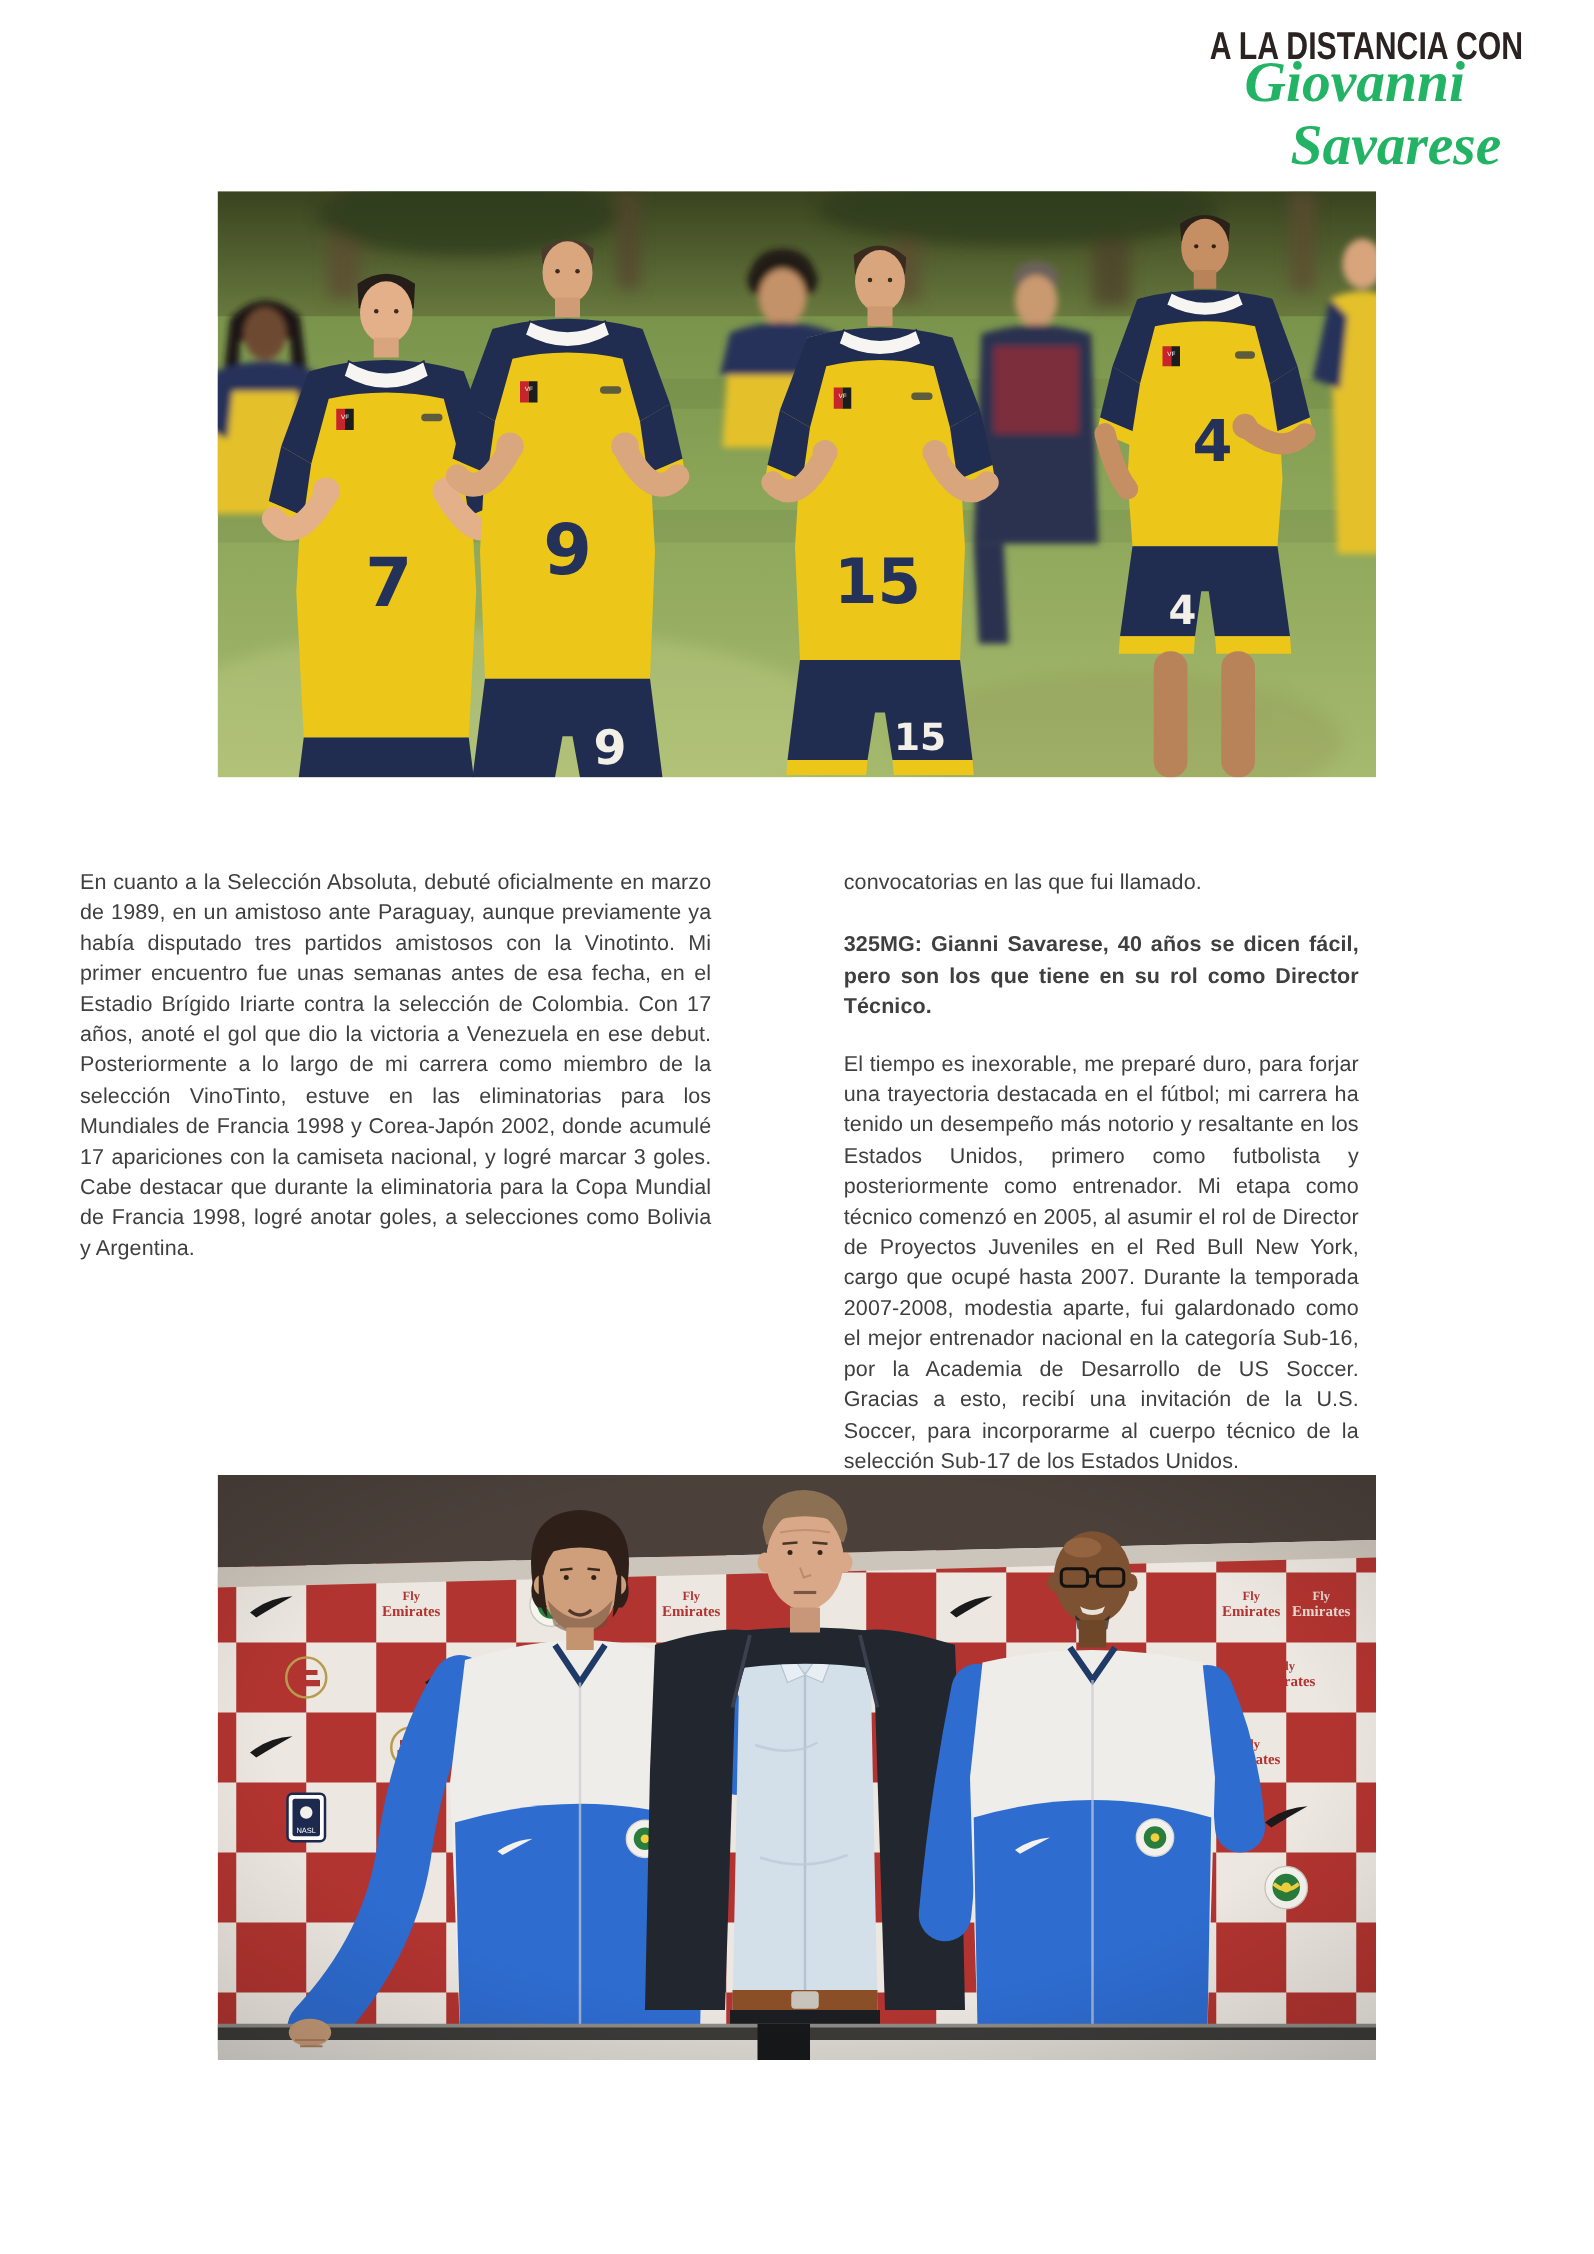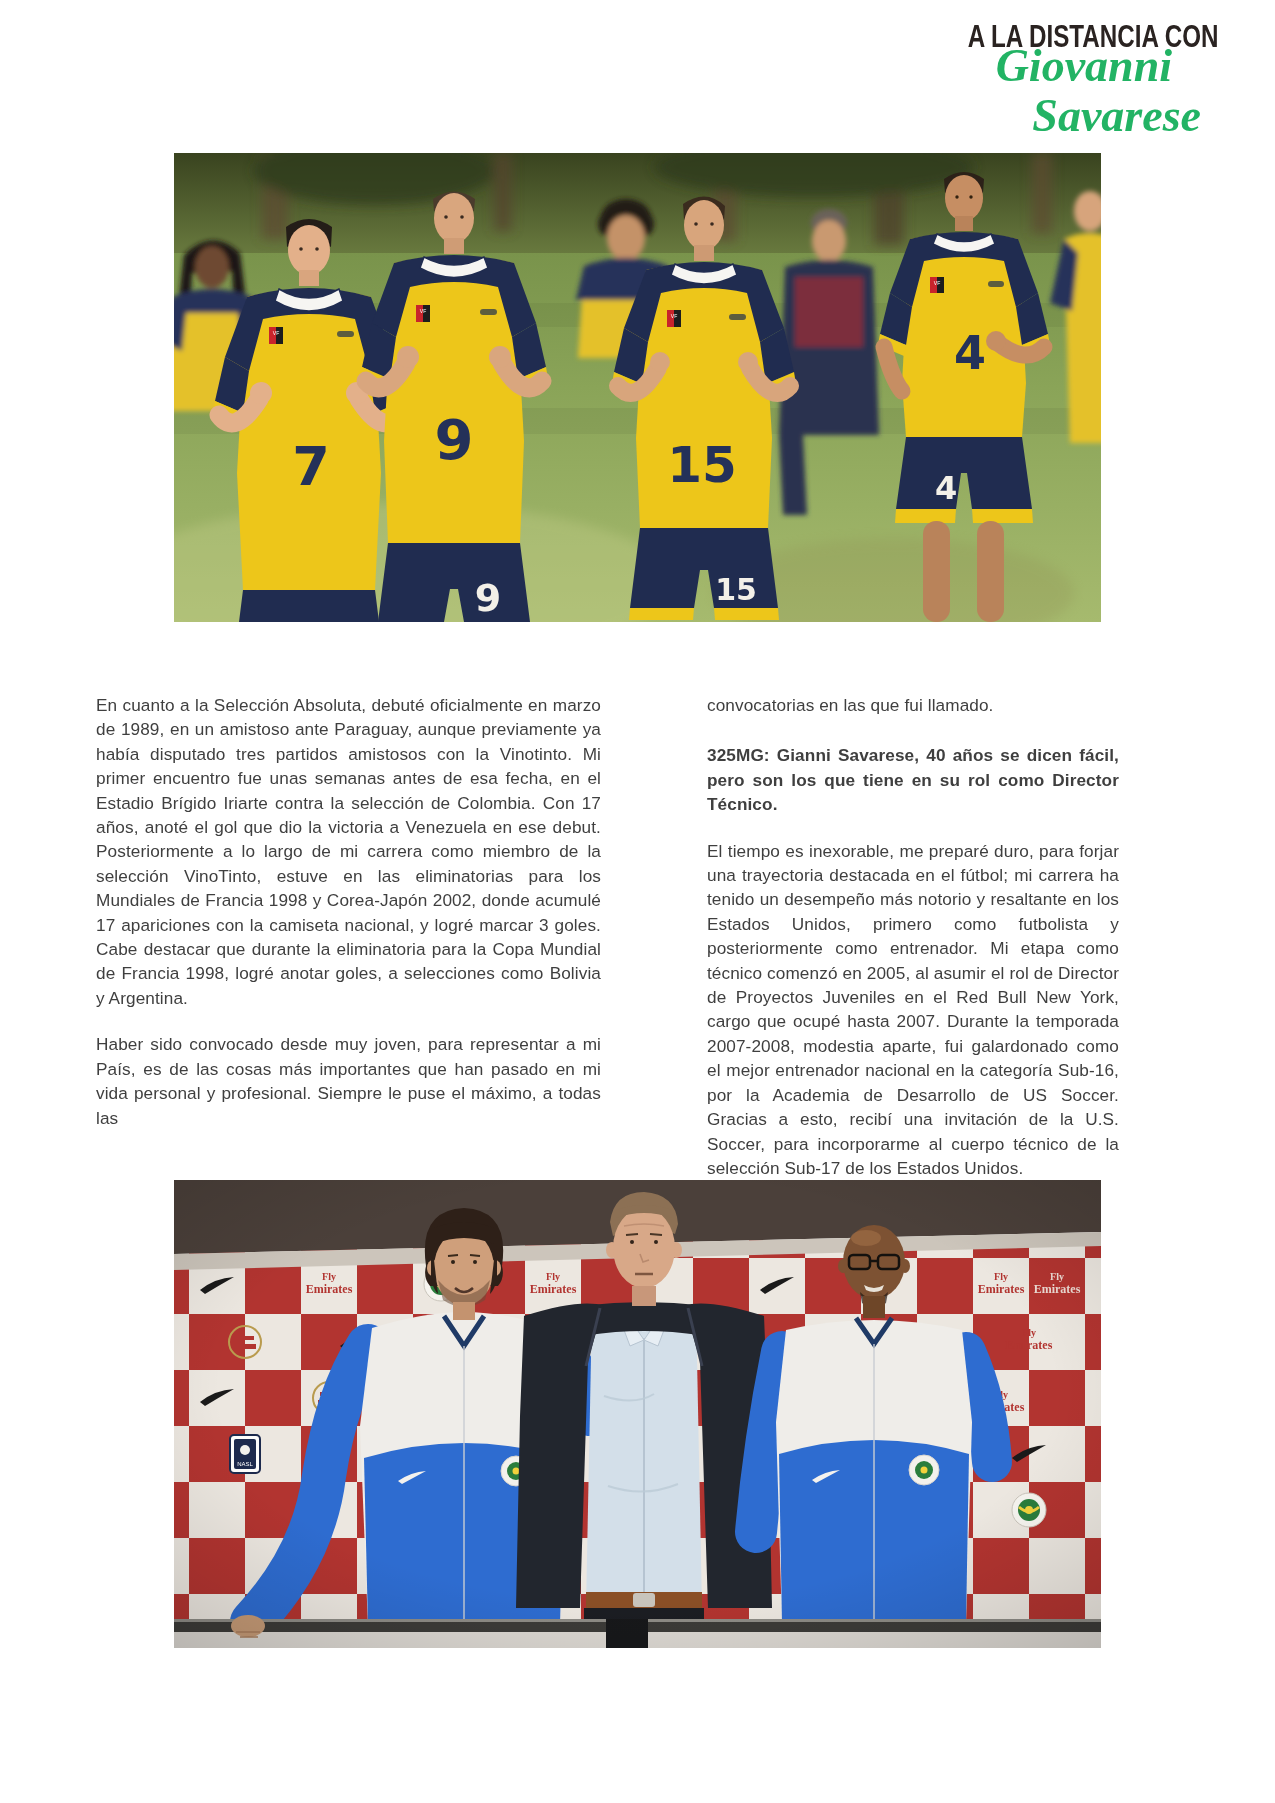--- a/index.html
+++ b/index.html
@@ -22,21 +22,21 @@
   .script-name.l1{top:46px;right:103px;margin-left:12px;}
   .script-name.l2{top:84px;right:74px;margin-top:12px;}
 
   
   .photo{position:absolute;left:174px;width:927px;overflow:hidden;}
   .photo svg{display:block;}
   .photo-top{top:153px;height:469px;}
   .photo-bottom{top:1180px;height:468px;}
 
   
-  .article{position:absolute;top:693px;left:96px;width:1023px;display:flex;}
+  .article{position:absolute;top:693px;left:64px;width:1023px;display:flex;}
   .col-left{width:516px;margin-right:86px;}
   .col-right{width:421px;margin-left:20px;}
   .article p{
     margin:0 0 22px 0;font-size:17.2px;line-height:24.4px;color:#3f3f3f;
     text-align:justify;letter-spacing:0.1px;
   }
   .question{
     font-weight:700;color:#2d2d2d;font-size:17.4px;line-height:26px;
     margin:4px 0 24px 0;text-align:justify;
   }
@@ -236,21 +236,20 @@
     <text class="numw" x="-18" y="326" font-size="32">4</text>
     <rect x="-41" y="348" width="27" height="101" rx="13" fill="#b9835a"></rect>
     <rect x="13" y="348" width="27" height="101" rx="13" fill="#b9835a"></rect>
   </g>
 </svg>
 </div>
 
 <div class="article">
   <div class="col-left">
     <p>En cuanto a la Selección Absoluta, debuté oficialmente en marzo de 1989, en un amistoso ante Paraguay, aunque previamente ya había disputado tres partidos amistosos con la Vinotinto. Mi primer encuentro fue unas semanas antes de esa fecha, en el Estadio Brígido Iriarte contra la selección de Colombia. Con 17 años, anoté el gol que dio la victoria a Venezuela en ese debut. Posteriormente a lo largo de mi carrera como miembro de la selección VinoTinto, estuve en las eliminatorias para los Mundiales de Francia 1998 y Corea-Japón 2002, donde acumulé 17 apariciones con la camiseta nacional, y logré marcar 3 goles. Cabe destacar que durante la eliminatoria para la Copa Mundial de Francia 1998, logré anotar goles, a selecciones como Bolivia y Argentina.</p>
-    <p>Haber sido convocado desde muy joven, para representar a mi País, es de las cosas más importantes que han pasado en mi vida personal y profesional. Siempre le puse el máximo, a todas las</p>
   </div>
   <div class="col-right">
     <p class="continuation">convocatorias en las que fui llamado.</p>
     <p class="question">325MG: Gianni Savarese, 40 años se dicen fácil, pero son los que tiene en su rol como Director Técnico.</p>
     <p>El tiempo es inexorable, me preparé duro, para forjar una trayectoria destacada en el fútbol; mi carrera ha tenido un desempeño más notorio y resaltante en los Estados Unidos, primero como futbolista y posteriormente como entrenador. Mi etapa como técnico comenzó en 2005, al asumir el rol de Director de Proyectos Juveniles en el Red Bull New York, cargo que ocupé hasta 2007. Durante la temporada 2007-2008, modestia aparte, fui galardonado como el mejor entrenador nacional en la categoría Sub-16, por la Academia de Desarrollo de US Soccer. Gracias a esto, recibí una invitación de la U.S. Soccer, para incorporarme al cuerpo técnico de la selección Sub-17 de los Estados Unidos.</p>
   </div>
 </div>
 
 <div class="photo photo-bottom">
 <svg width="927" height="468" viewBox="0 0 927 468" role="img">

